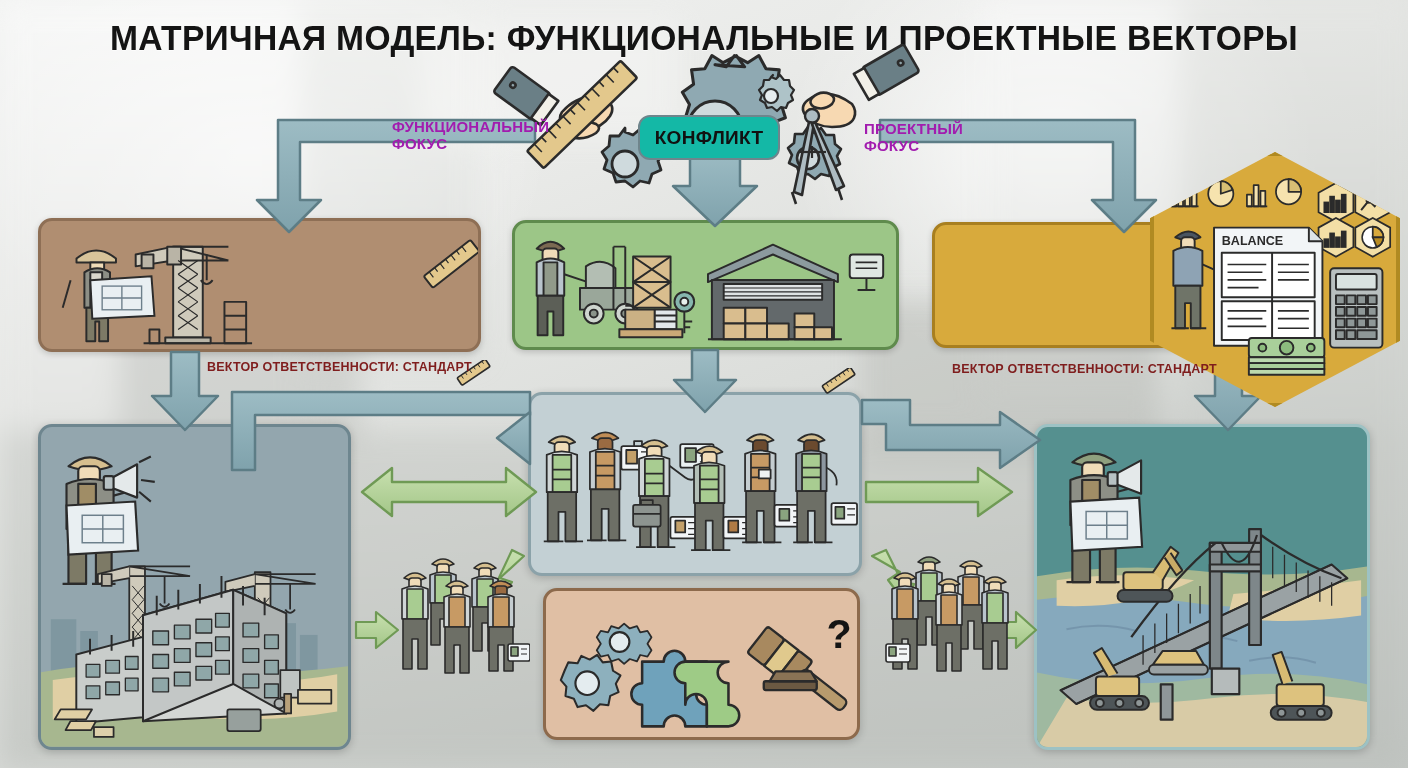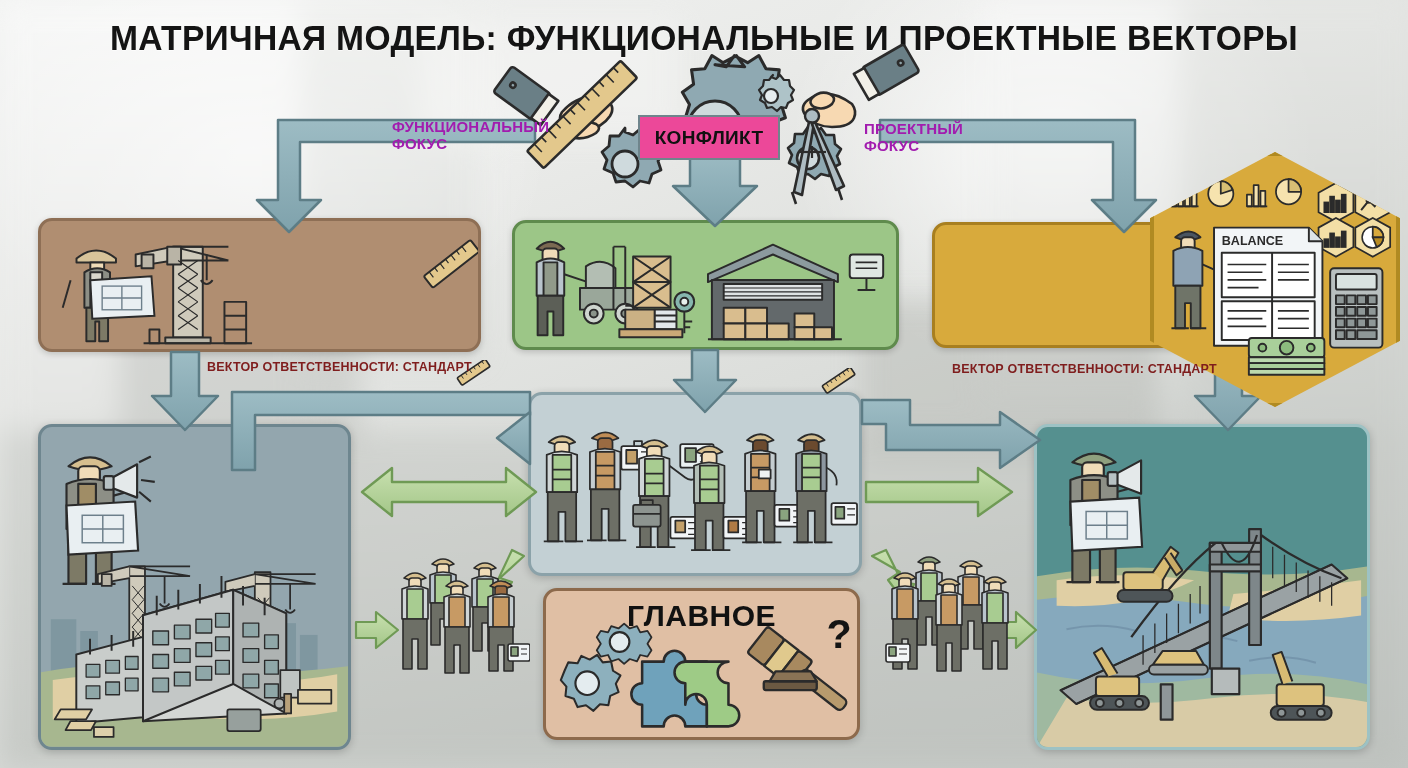--- a/index.html
+++ b/index.html
@@ -75,21 +75,21 @@
   .vector-label {
     position:absolute; font-weight:bold; font-size:12.5px; color:#7f1d1d; letter-spacing:.2px;
     white-space:nowrap; z-index:7;
   }
   #vector-left  { left:207px; top:360px; }
   #vector-right { left:952px; top:362px; }
 
   
   #conflict-badge {
     position:absolute; left:638px; top:115px; width:142px; height:45px;
-    background:#ec4899; border:2px solid #6f858c; border-radius:0;
+    background:#14b8a6; border:2px solid #6f858c; border-radius:12px;
     display:flex; align-items:center; justify-content:center;
     font-weight:bold; font-size:19px; color:#111; letter-spacing:.3px; z-index:9;
   }
 
   
   svg.layer { position:absolute; left:0; top:0; width:1408px; height:768px; pointer-events:none; }
   svg.layer.below { z-index:2; }
   svg.layer.above { z-index:5; }
   .art { position:absolute; }
 </style>
@@ -608,21 +608,20 @@
         <g>
             <rect x="306" y="110" width="26" height="22" rx="2" fill="#f2f5f7"></rect>
             <rect x="310" y="114" width="9" height="12" fill="#8aa47f"></rect>
             <path d="M322 116 h8 M322 122 h8" fill="none" stroke-width="1.3"></path>
           </g>
       </g>
     </svg>
   </div>
 
   <div class="panel" id="box-main">
-    <div class="panel-label" id="main-label">ГЛАВНОЕ</div>
     <svg class="inner" viewBox="0 0 317 152">
 
       <g stroke="#2b2b2b" stroke-width="2.2" stroke-linejoin="round">
         <path d="M58 46 l5 -8 l9 2 l4 -8 l9 3 l7 -6 l7 6 l9 -3 l4 8 l9 -2 l5 8 l-5 8 l5 8 l-5 8 l-9 -2 l-4 8 l-9 -3 l-7 6 l-7 -6 l-9 3 l-4 -8 l-9 2 l-5 -8 l5 -8 z" fill="#8db0bd" transform="translate(-4,-2) scale(.82) translate(10,14)"></path>
         <circle cx="75" cy="52" r="10" fill="#e4ecef"></circle>
       </g>
       <g stroke="#2b2b2b" stroke-width="2.2" stroke-linejoin="round">
         <path d="M18 86 l4 -9 l10 1 l4 -8 l9 4 l8 -5 l6 8 l9 -1 l2 10 l8 5 l-5 9 l3 9 l-9 4 l-2 10 l-9 -1 l-7 7 l-8 -6 l-9 2 l-4 -9 l-9 -3 l1 -10 l-6 -7 z" fill="#8db0bd" transform="translate(-2,-8) scale(.95) translate(4,8)"></path>
         <circle cx="42" cy="94" r="12" fill="#e4ecef"></circle>
       </g>

